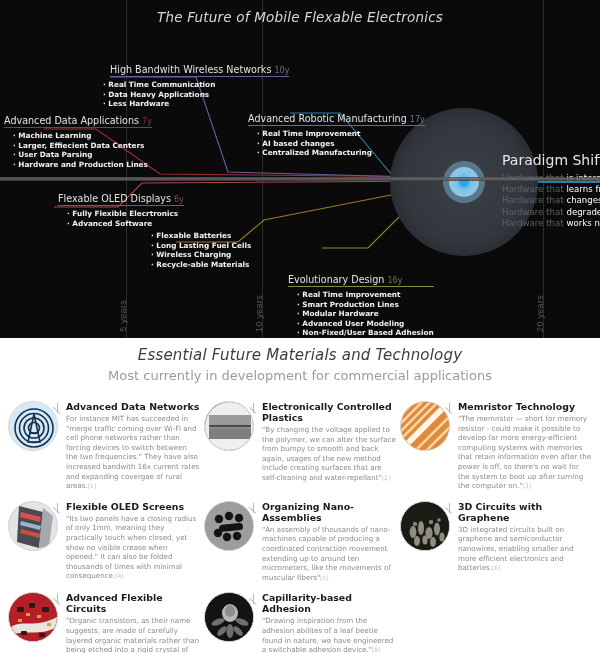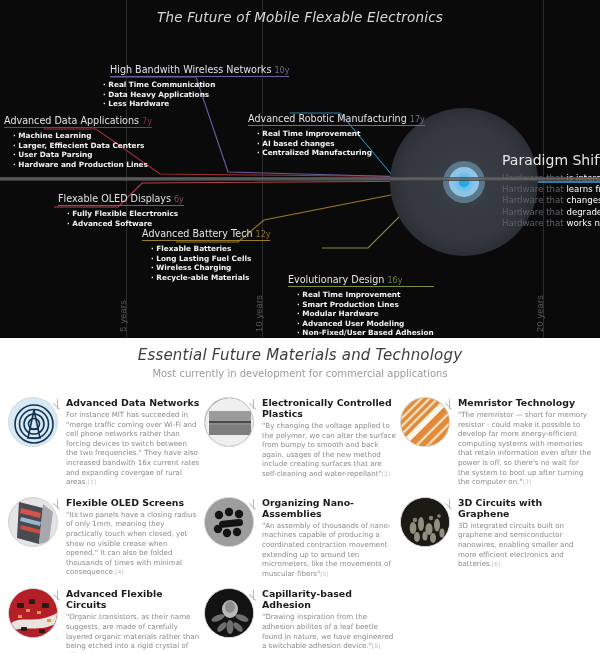--- a/index.html
+++ b/index.html
@@ -165,21 +165,21 @@
   .mat-title {
     text-align:center;
     font-size:15px;
     font-style:italic;
     color:#3d3d3d;
     font-family:"DejaVu Sans", sans-serif;
     letter-spacing:.2px;
   }
   .mat-sub {
     text-align:center;
-    font-size:10px;
+    font-size:13px;
     color:#9b9b9b;
     margin-top:4px;
     font-family:"DejaVu Sans", sans-serif;
   }
 
   .grid {
     margin-top:14px;
     padding:0 8px;
     display:grid;
     grid-template-columns:repeat(3,1fr);
@@ -320,24 +320,20 @@
       <span>Flexable OLED Displays</span>
       <span class="yrs">6y</span>
     </div>
     <ul>
       <li>Fully Flexible Elecrtronics</li>
       <li>Advanced Software</li>
     </ul>
   </div>
 
   <div class="branch b-abt">
-    <div class="bhead">
-      <span>Advanced Battery Tech</span>
-      <span class="yrs">12y</span>
-    </div>
     <ul>
       <li>Flexable Batteries</li>
       <li>Long Lasting Fuel Cells</li>
       <li>Wireless Charging</li>
       <li>Recycle-able Materials</li>
     </ul>
   </div>
 
   <div class="branch b-ed">
     <div class="bhead">

